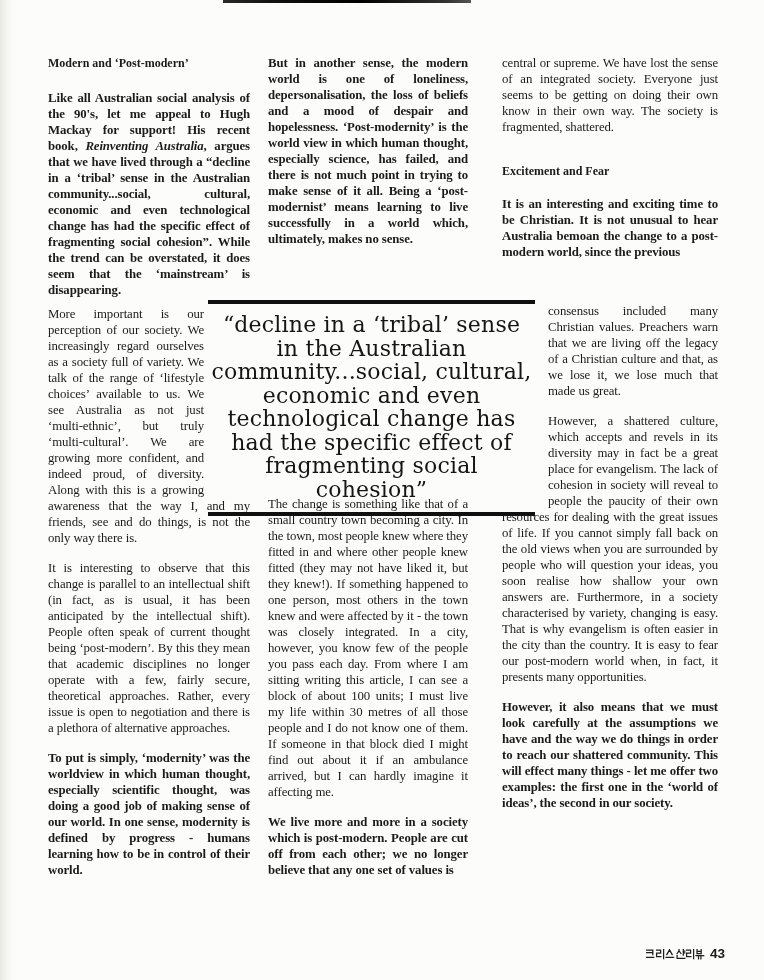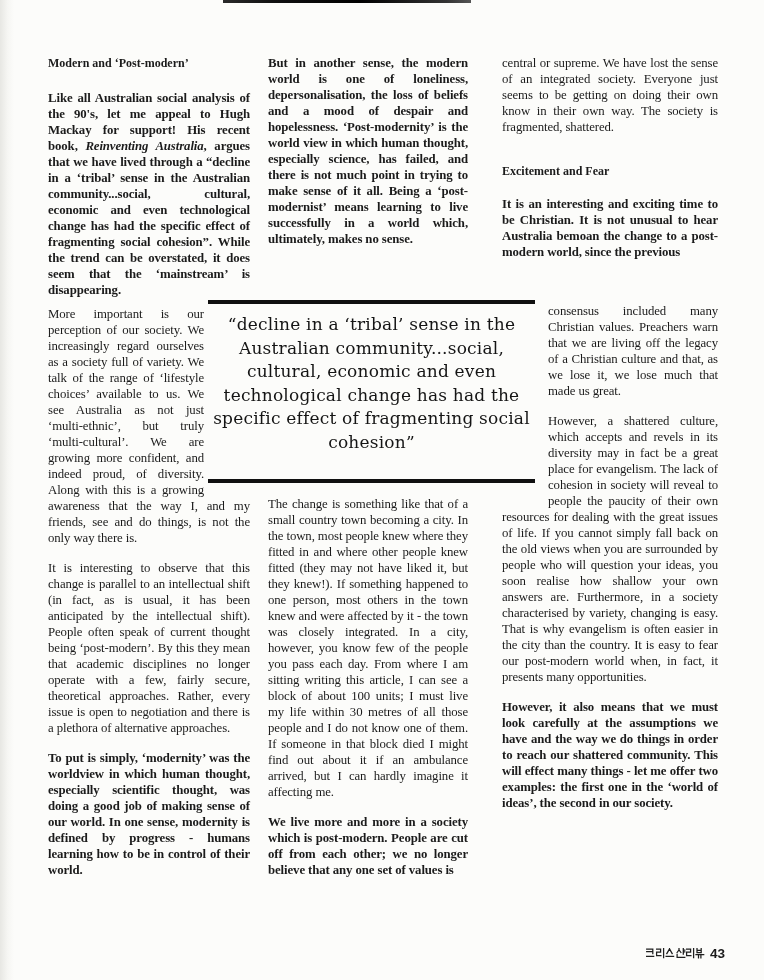--- a/index.html
+++ b/index.html
@@ -40,27 +40,27 @@
   .col3-b{left:502px;top:303px;width:216px;}
   
   .wrap-spacer-right{float:right;width:46px;height:188px;}
   .wrap-spacer-left{float:left;width:46px;height:192px;}
   
   .pull-quote{
     position:absolute;left:208px;top:300px;width:327px;box-sizing:border-box;
     border-top:4px solid #101010;border-bottom:4px solid #101010;
     padding:9px 2px 11px 2px;min-height:183px;
     font-family:"DejaVu Serif", serif;
-    font-size:17px;line-height:23.5px;letter-spacing:0.2px;
+    font-size:22px;line-height:23.5px;letter-spacing:0.2px;
     text-align:center;color:#151515;
   }
   
   .footer{
     position:absolute;right:39px;top:947px;
-    display:flex;align-items:center;gap:5px;
+    display:flex;align-items:flex-end;gap:5px;
   }
   .footer .page-num{
     font-family:"Liberation Sans", sans-serif;
     font-size:13.5px;font-weight:bold;color:#1a1a1a;line-height:13px;
   }
   .korean-title-svg{display:block;}
   .korean-title-svg path{stroke:#1f1f1f;stroke-width:1.25;fill:none;stroke-linecap:square;}
 </style>
 </head>
 <body>

